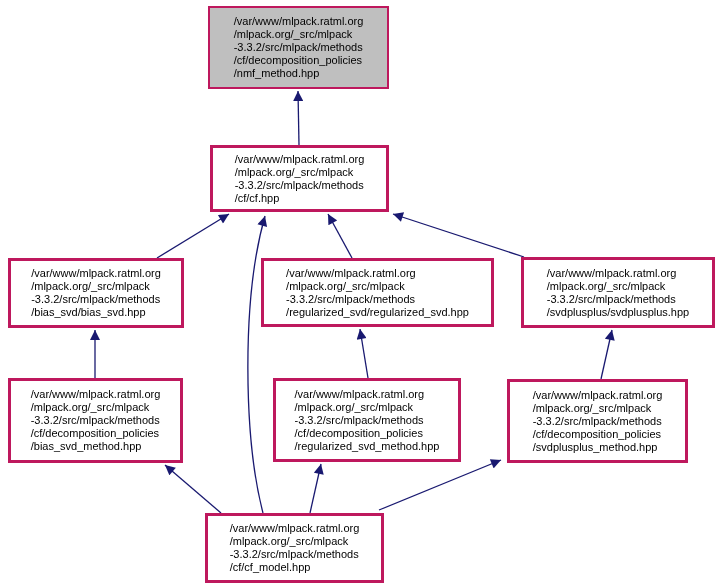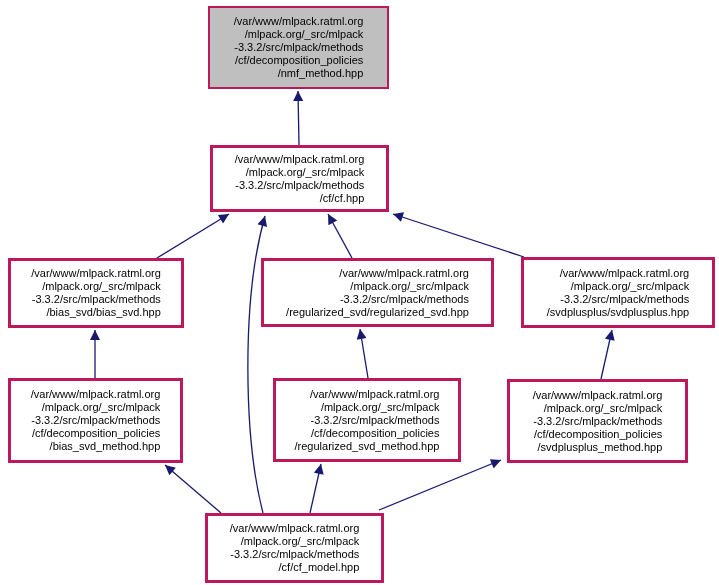--- a/index.html
+++ b/index.html
@@ -24,21 +24,21 @@
     pointer-events: none;
   }
   .node {
     position: absolute;
     box-sizing: border-box;
     border: 3px solid #be185d;
     background: #ffffff;
     color: #000000;
     font-size: 11px;
     line-height: 13px;
-    text-align: right;
+    text-align: left;
     white-space: pre-line;
     display: flex;
     align-items: center;
     justify-content: center;
     cursor: pointer;
   }
   .node.current {
     background: #bfbfbf;
     border-width: 2px;
     cursor: default;

